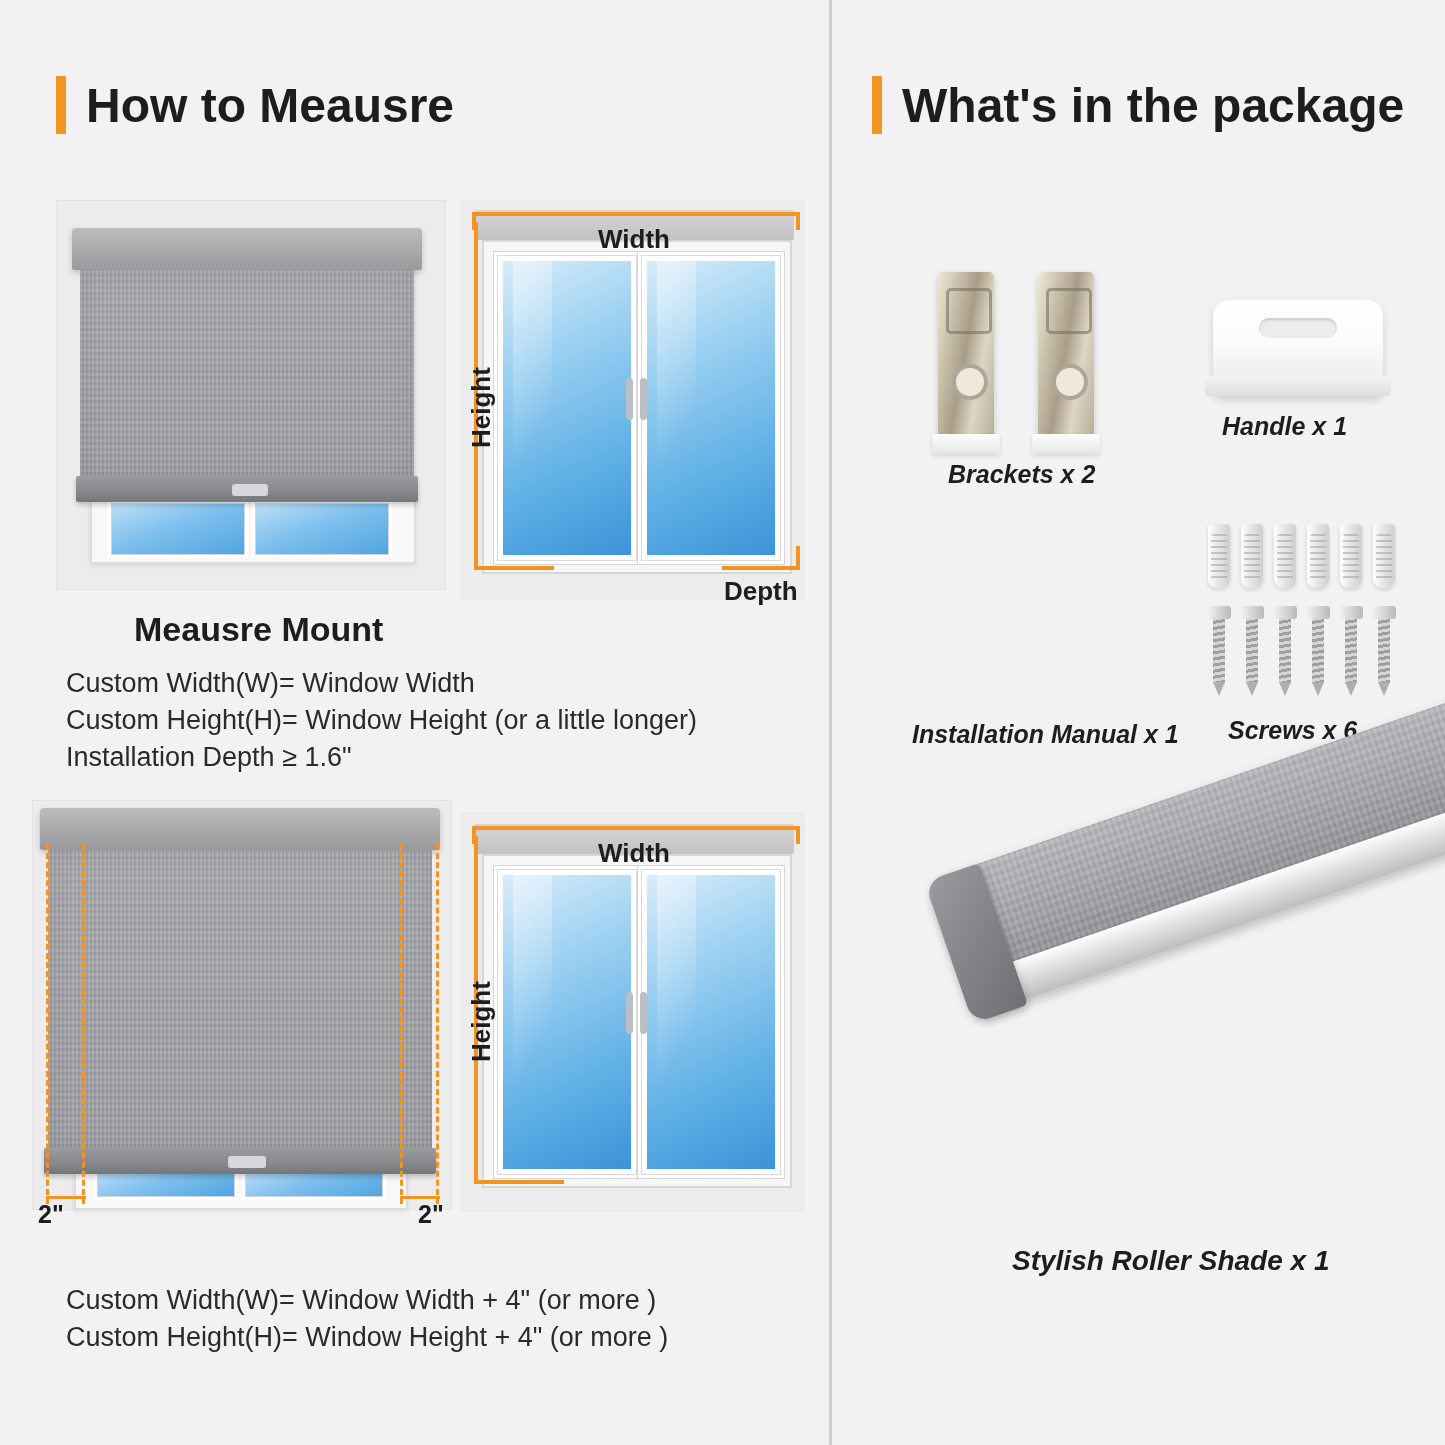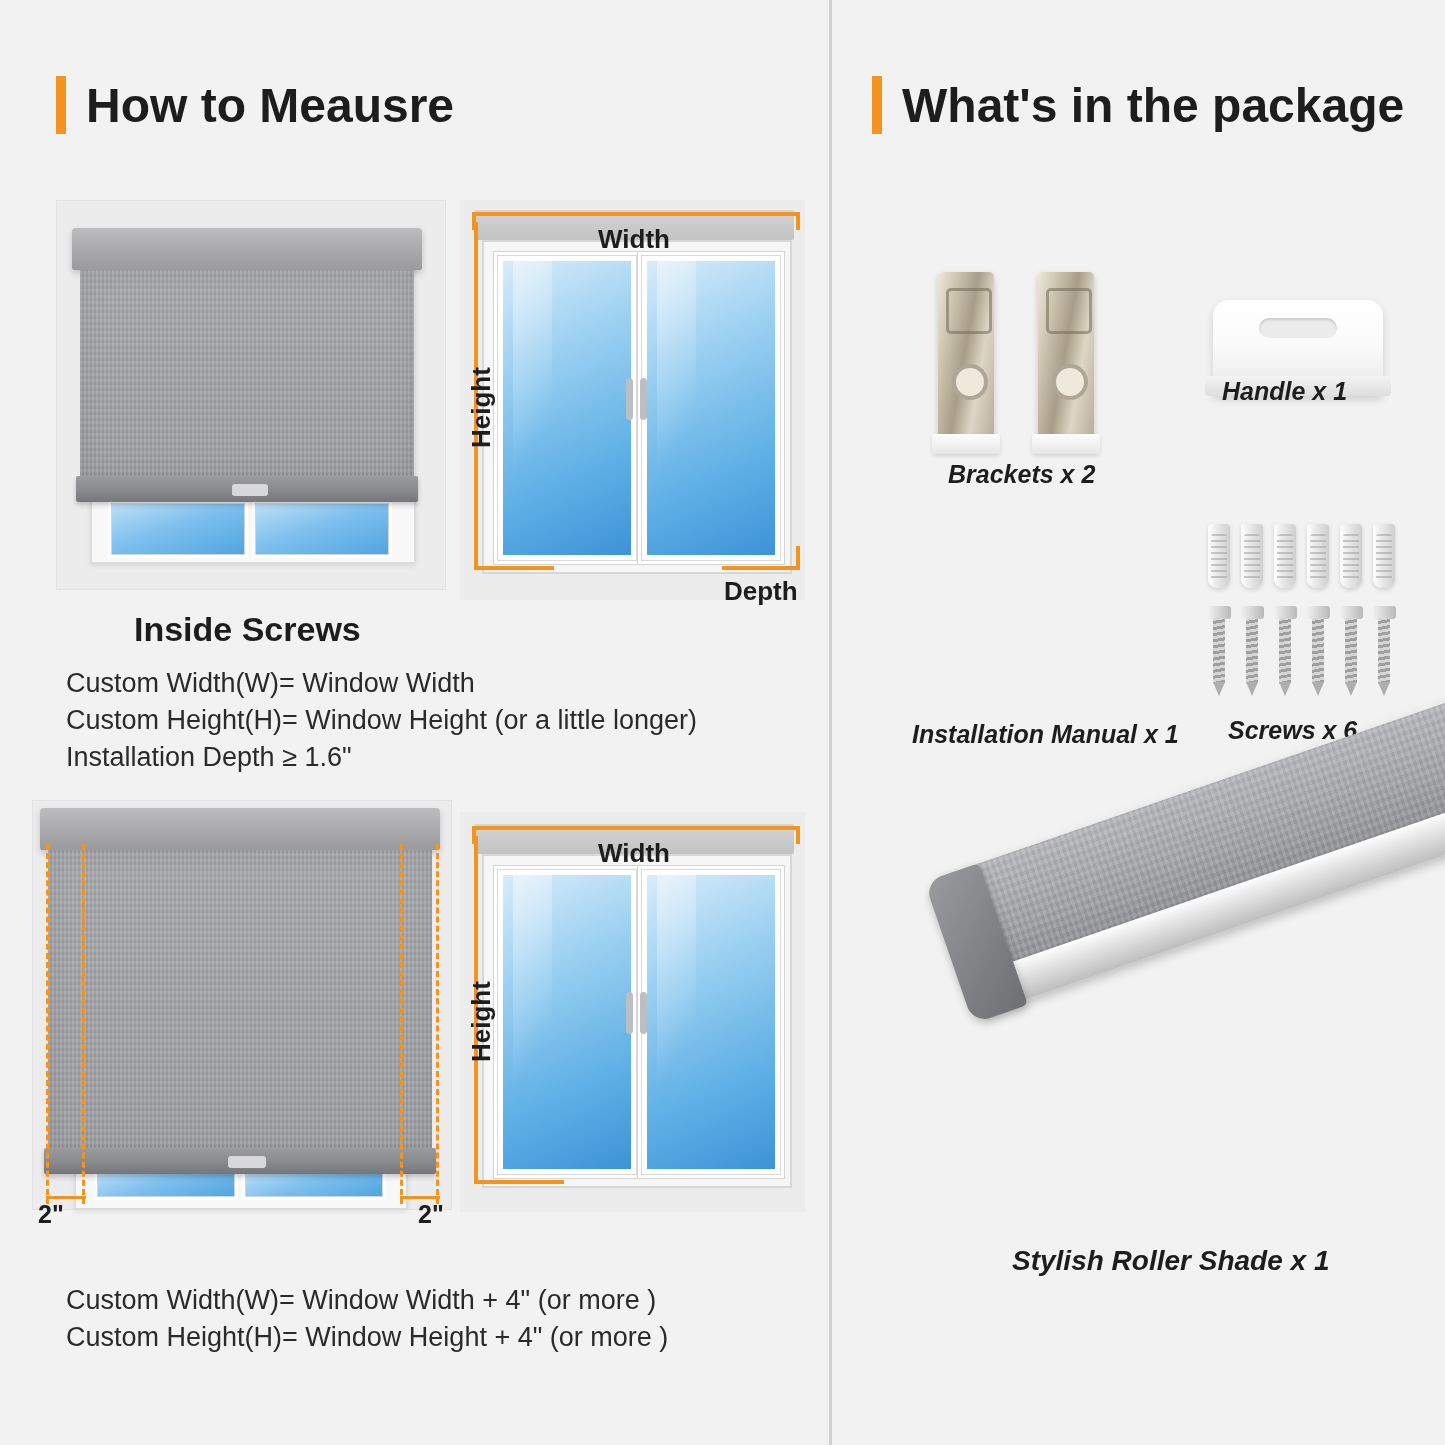--- a/index.html
+++ b/index.html
@@ -424,21 +424,21 @@
     <div class="dim-line" style="left:14px; top:22px; width:4px; height:348px;"></div>
     <div class="dim-line" style="left:14px; top:366px; width:80px; height:4px;"></div>
     <div class="dim-line" style="left:262px; top:366px; width:78px; height:4px;"></div>
     <div class="dim-line" style="left:336px; top:346px; width:4px; height:24px;"></div>
 
     <div class="dim-label" style="left:138px; top:24px;">Width</div>
     <div class="dim-label vert" style="left:6px; top:248px;">Height</div>
     <div class="dim-label" style="left:264px; top:376px;">Depth</div>
   </div>
 
-  <div class="caption" style="left:134px; top:610px;">Inside Screws</div>
+  <div class="caption" style="left:134px; top:610px;">Meausre Mount</div>
   <div class="bullet" style="left:66px; top:668px;">Custom Width(W)= Window Width</div>
   <div class="bullet" style="left:66px; top:705px;">Custom Height(H)= Window Height (or a little longer)</div>
   <div class="bullet" style="left:66px; top:742px;">Installation Depth ≥ 1.6"</div>
 
   <div class="sw-wrap" style="left:32px; top:800px; width:420px; height:410px;">
     <div class="sw-wall"></div>
     <div class="sw-frame" style="left:42px; top:360px; width:330px; height:46px;"></div>
     <div class="sw-glass" style="left:62px; top:368px; width:138px; height:26px;"></div>
     <div class="sw-glass" style="left:210px; top:368px; width:138px; height:26px;"></div>
     <div class="sw-shade-head" style="left:8px; top:8px; width:400px; height:42px;"></div>
@@ -497,21 +497,21 @@
     </div>
   </div>
   <div class="pkg-label" style="left:948px; top:460px;">Brackets x 2</div>
 
   <div class="panel" style="left:1205px; top:300px; width:200px; height:120px;">
     <div class="handle-part" style="left:8px; top:0;">
       <div class="handle-slot"></div>
       <div class="handle-base"></div>
     </div>
   </div>
-  <div class="pkg-label" style="left:1222px; top:377px;">Handle x 1</div>
+  <div class="pkg-label" style="left:1222px; top:412px;">Handle x 1</div>
 
   <div class="pkg-label" style="left:912px; top:720px;">Installation Manual x 1</div>
 
   <div class="panel" style="left:1208px; top:524px; width:190px; height:180px;">
     <div class="anchor" style="left:0;   top:0;"></div>
     <div class="anchor" style="left:33px; top:0;"></div>
     <div class="anchor" style="left:66px; top:0;"></div>
     <div class="anchor" style="left:99px; top:0;"></div>
     <div class="anchor" style="left:132px; top:0;"></div>
     <div class="anchor" style="left:165px; top:0;"></div>

